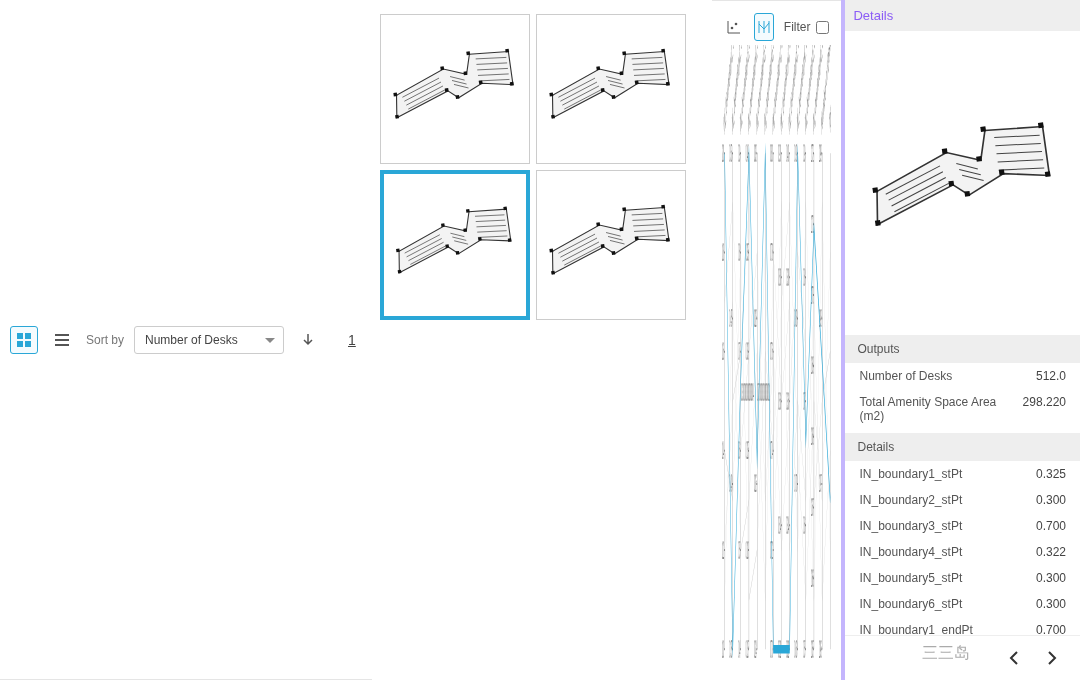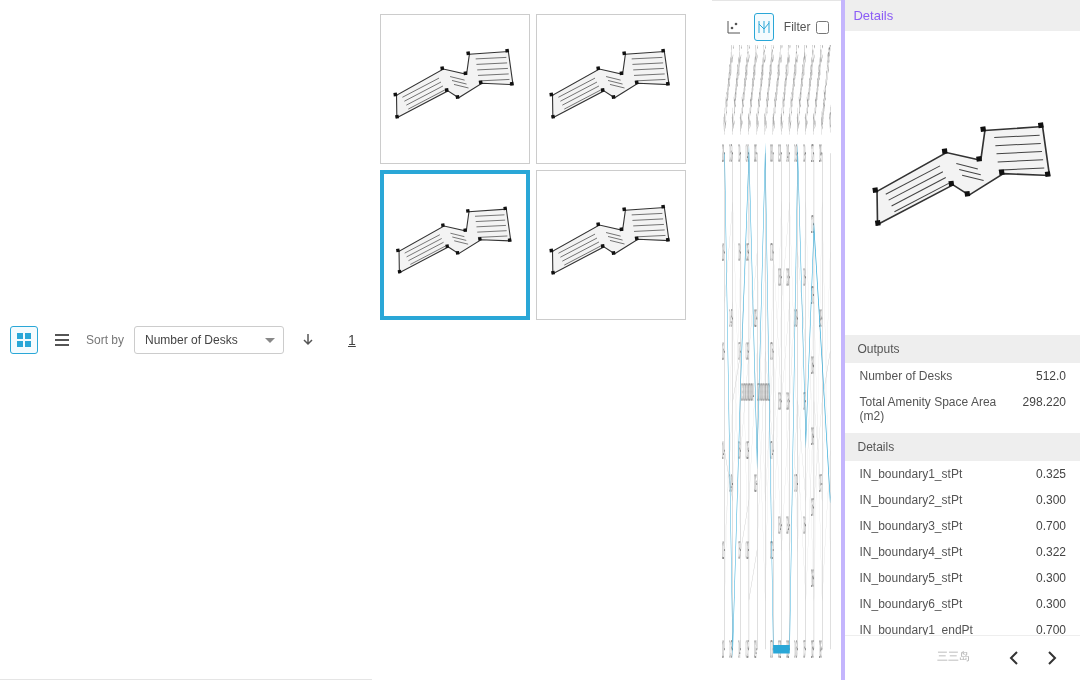--- a/index.html
+++ b/index.html
@@ -26,21 +26,21 @@
 .pc-wrap svg{width:100%;height:100%}
 .side{width:300px;display:flex;flex-direction:column;background:#fff}
 .side-title{background:#eee;padding:8px 8px;font-size:13px;color:#8b5cf6}
 .preview{height:300px;display:flex;align-items:center;justify-content:center;padding:10px}
 .preview svg{width:96%;height:96%}
 .kv{display:flex;justify-content:space-between;padding:6px 14px;font-size:12px;color:#555}
 .kv .v{color:#444}
 .sect{background:#eee;padding:7px 12px;font-size:12px;color:#555;margin-top:4px}
 .side-scroll{flex:1;overflow:auto}
 .footer-nav{display:flex;justify-content:flex-end;gap:10px;padding:8px 14px;border-top:1px solid #eee}
-.watermark{position:absolute;right:110px;bottom:16px;color:#888;font-size:11px;opacity:.7;pointer-events:none}
+.watermark{position:absolute;right:110px;bottom:16px;color:#888;font-size:16px;opacity:.7;pointer-events:none}
 .axislbl{font-size:10px;fill:#555}
 .tick{font-size:9px;fill:#555}
 .grline{stroke:#c8c8c8;stroke-width:.8}
 .selline{stroke:#2aa7d7;stroke-width:3;fill:none}
 .arrow-svg{width:16px;height:16px}
 </style>
 </head>
 <body>
 
 <div class="app">

